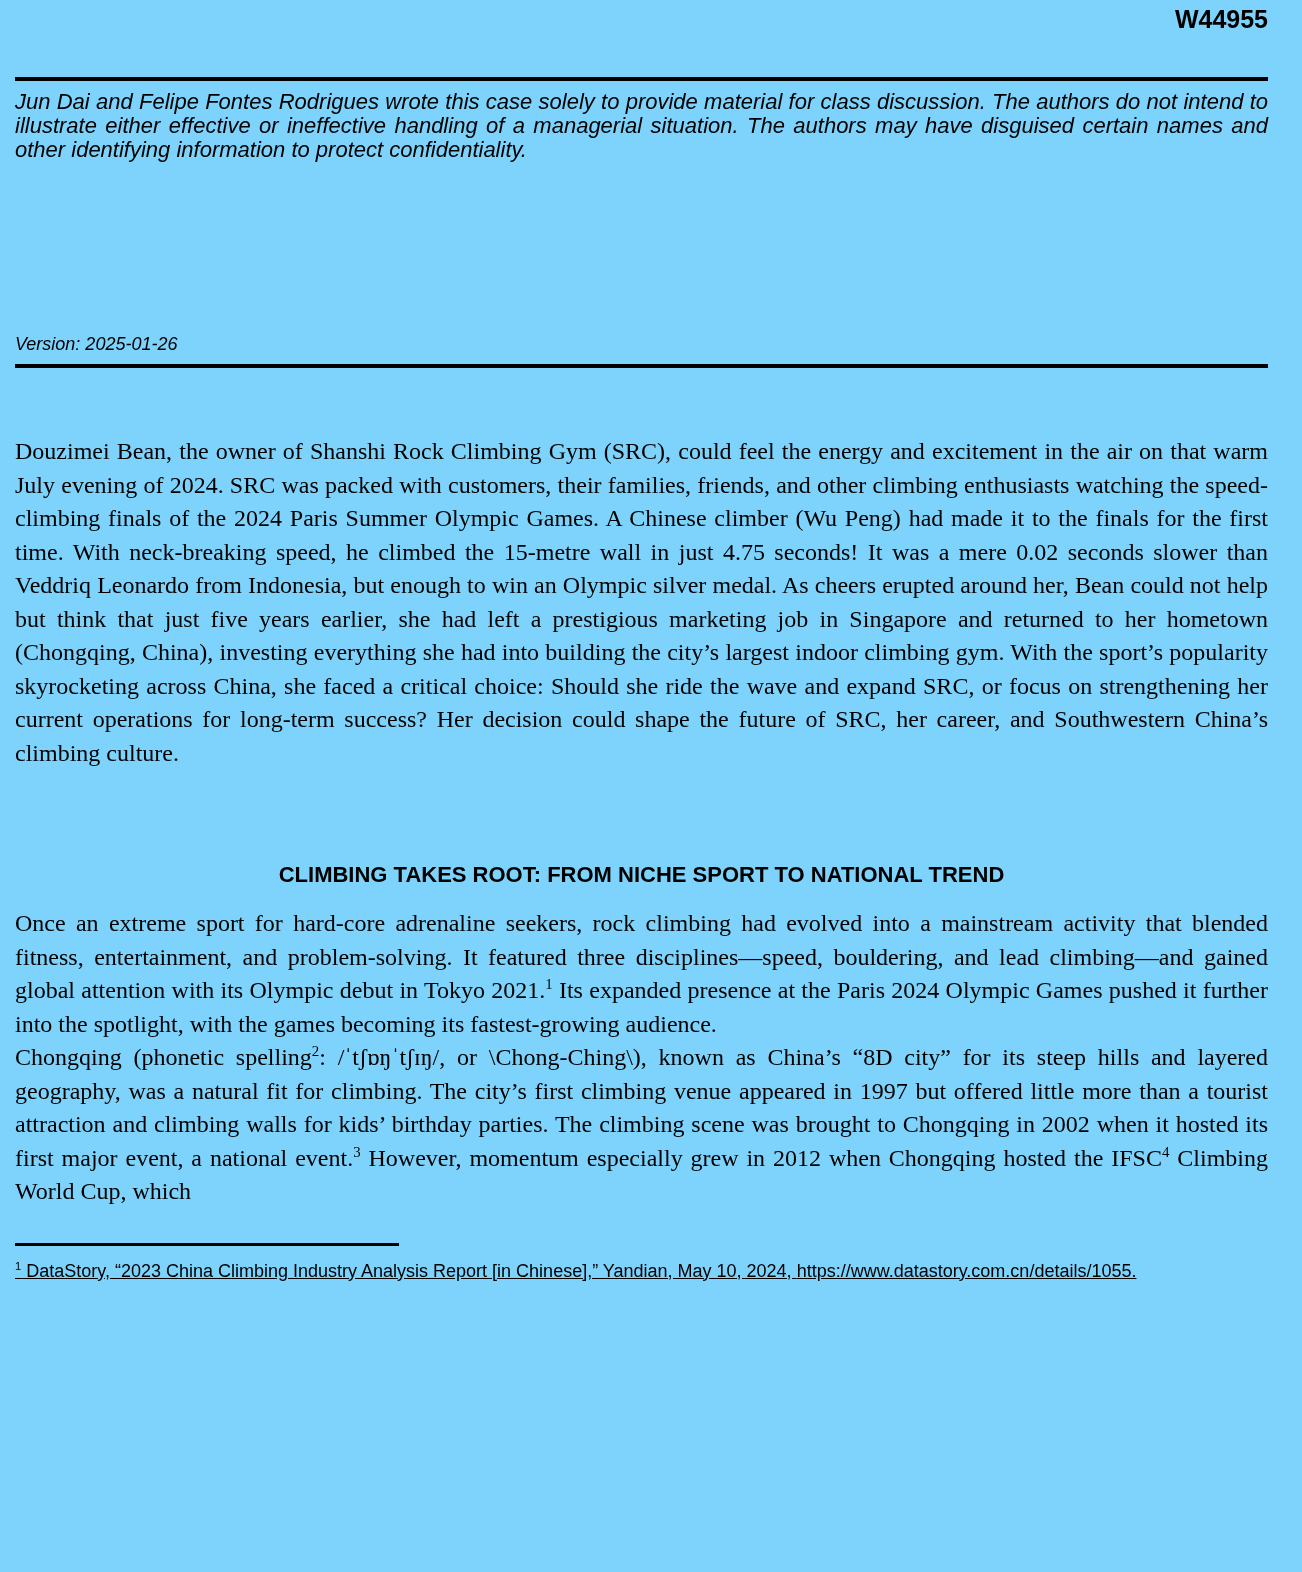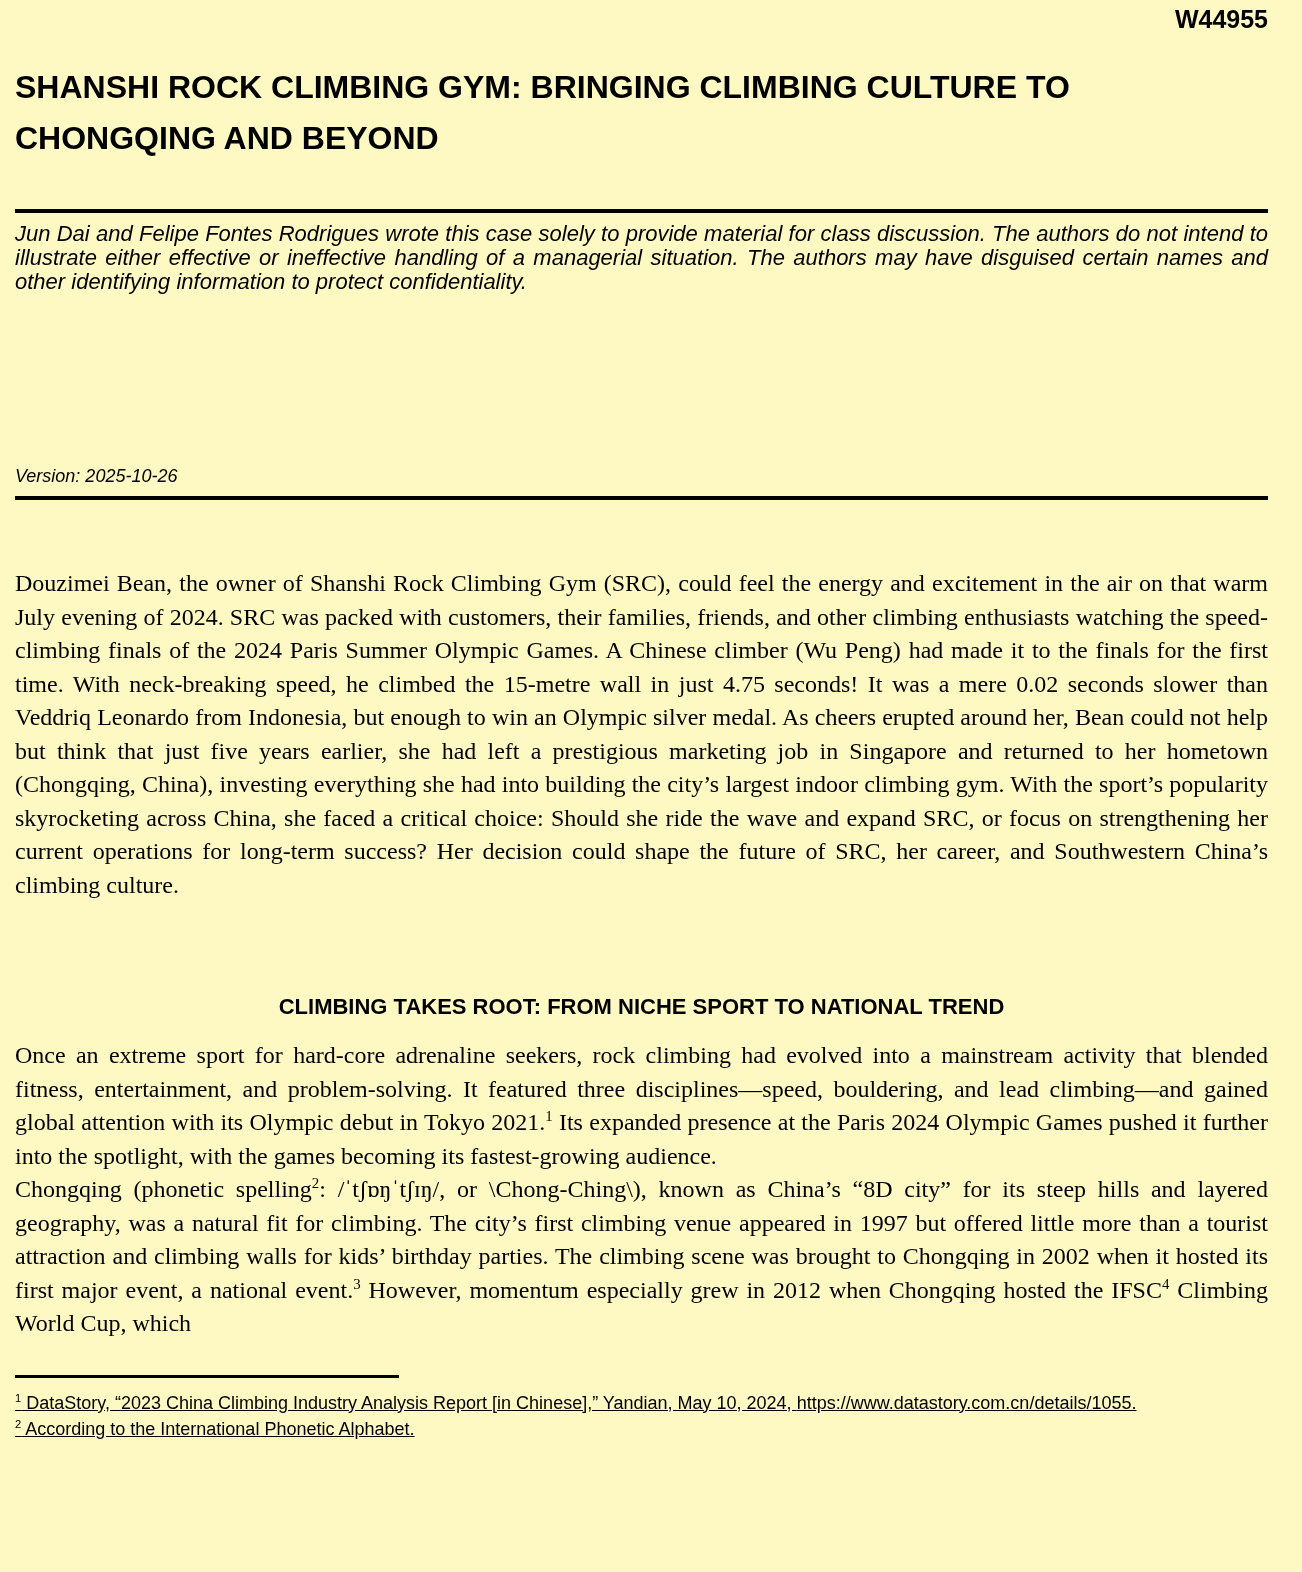--- a/index.html
+++ b/index.html
@@ -1,20 +1,20 @@
 <!DOCTYPE html>
 <html><head>
 <meta charset="utf-8">
 <style>
   html, body { margin: 0; padding: 0; background: #fff; }
   .page {
     position: relative;
     width: 1302px;
     height: 1572px;
-    background: #fef9c3;
+    background: #7dd3fc;
     color: #000000;
     box-sizing: border-box;
     padding: 7px 34px 0 15px;
     overflow: hidden;
     font-family: "Liberation Serif", serif;
   }
   .doc-number {
     text-align: right;
     font-family: "Liberation Sans", sans-serif;
     font-weight: bold;
@@ -92,40 +92,38 @@
   .footnote { margin: 0; text-align: justify; }
   .footnote .url { white-space: nowrap; }
 </style>
 </head>
 <body>
 
 <div class="page">
 
   <div class="doc-number">W44955</div>
 
-  <h1 class="doc-title" style="margin-bottom:0;">SHANSHI ROCK CLIMBING GYM: BRINGING CLIMBING CULTURE TO CHONGQING AND BEYOND</h1>
 
   <div class="rule rule-title"></div>
 
   <p class="disclaimer" style="margin-bottom:0;">Jun Dai and Felipe Fontes Rodrigues wrote this case solely to provide material for class discussion. The authors do not intend to illustrate either effective or ineffective handling of a managerial situation. The authors may have disguised certain names and other identifying information to protect confidentiality.</p>
 
   <div class="meta-row">
-    <span>Version: 2025-10-26</span>
+    <span>Version: 2025-01-26</span>
   </div>
 
   <div class="rule rule-meta"></div>
 
   <p class="body-para para-1"><span>Douzimei Bean, the owner of Shanshi Rock Climbing Gym (SRC), could feel the energy and excitement in the air on that warm July evening of 2024. SRC was packed with customers, their families, friends, and other climbing enthusiasts watching the speed-climbing finals of the 2024 Paris Summer Olympic Games. A Chinese climber (Wu Peng) had made it to the finals for the first time. With neck-breaking speed, he climbed the 15-metre wall in just 4.75 seconds! It was a mere 0.02 seconds slower than Veddriq Leonardo from Indonesia, but enough to win an Olympic silver medal. As cheers erupted around her, Bean could not help but think that just five years earlier, she had left a prestigious marketing job in Singapore and returned to her hometown (Chongqing, China), investing everything she had into building the city’s largest indoor climbing gym. With the sport’s popularity skyrocketing across China, she faced a critical choice: Should she ride the wave and expand SRC, or focus on strengthening her current operations for long-term success? Her decision could shape the future of SRC, her career, and Southwestern China’s climbing culture.</span></p>
 
   <h2 class="section-heading" style="margin-bottom:0;">CLIMBING TAKES ROOT: FROM NICHE SPORT TO NATIONAL TREND</h2>
 
   <p class="body-para para-2"><span>Once an extreme sport for hard-core adrenaline seekers, rock climbing had evolved into a mainstream activity that blended fitness, entertainment, and problem-solving. It featured three disciplines—speed, bouldering, and lead climbing—and gained global attention with its Olympic debut in Tokyo 2021.</span><sup class="ref">1</sup><span> Its expanded presence at the Paris 2024 Olympic Games pushed it further into the spotlight, with the games becoming its fastest-growing audience.</span></p>
 
   <p class="body-para para-3"><span>Chongqing (phonetic spelling</span><sup class="ref">2</sup><span>: /ˈtʃɒŋˈtʃɪŋ/, or \Chong-Ching\), known as China’s “8D city” for its steep hills and layered geography, was a natural fit for climbing. The city’s first climbing venue appeared in 1997 but offered little more than a tourist attraction and climbing walls for kids’ birthday parties. The climbing scene was brought to Chongqing in 2002 when it hosted its first major event, a national event.</span><sup class="ref">3</sup><span> However, momentum especially grew in 2012 when Chongqing hosted the IFSC</span><sup class="ref">4</sup><span> Climbing World Cup, which</span></p>
 
   <div class="footnote-sep"></div>
 
   <div class="footnotes">
     <p class="footnote"><sup class="ref">1</sup><span> DataStory, “2023 China Climbing Industry Analysis Report [in Chinese],” Yandian, May 10, 2024, </span><span class="url">https://www.datastory.com.cn/details/1055.</span></p>
-    <p class="footnote"><sup class="ref">2</sup><span> According to the International Phonetic Alphabet.</span></p>
   </div>
 
 </div>
 
 </body></html>

